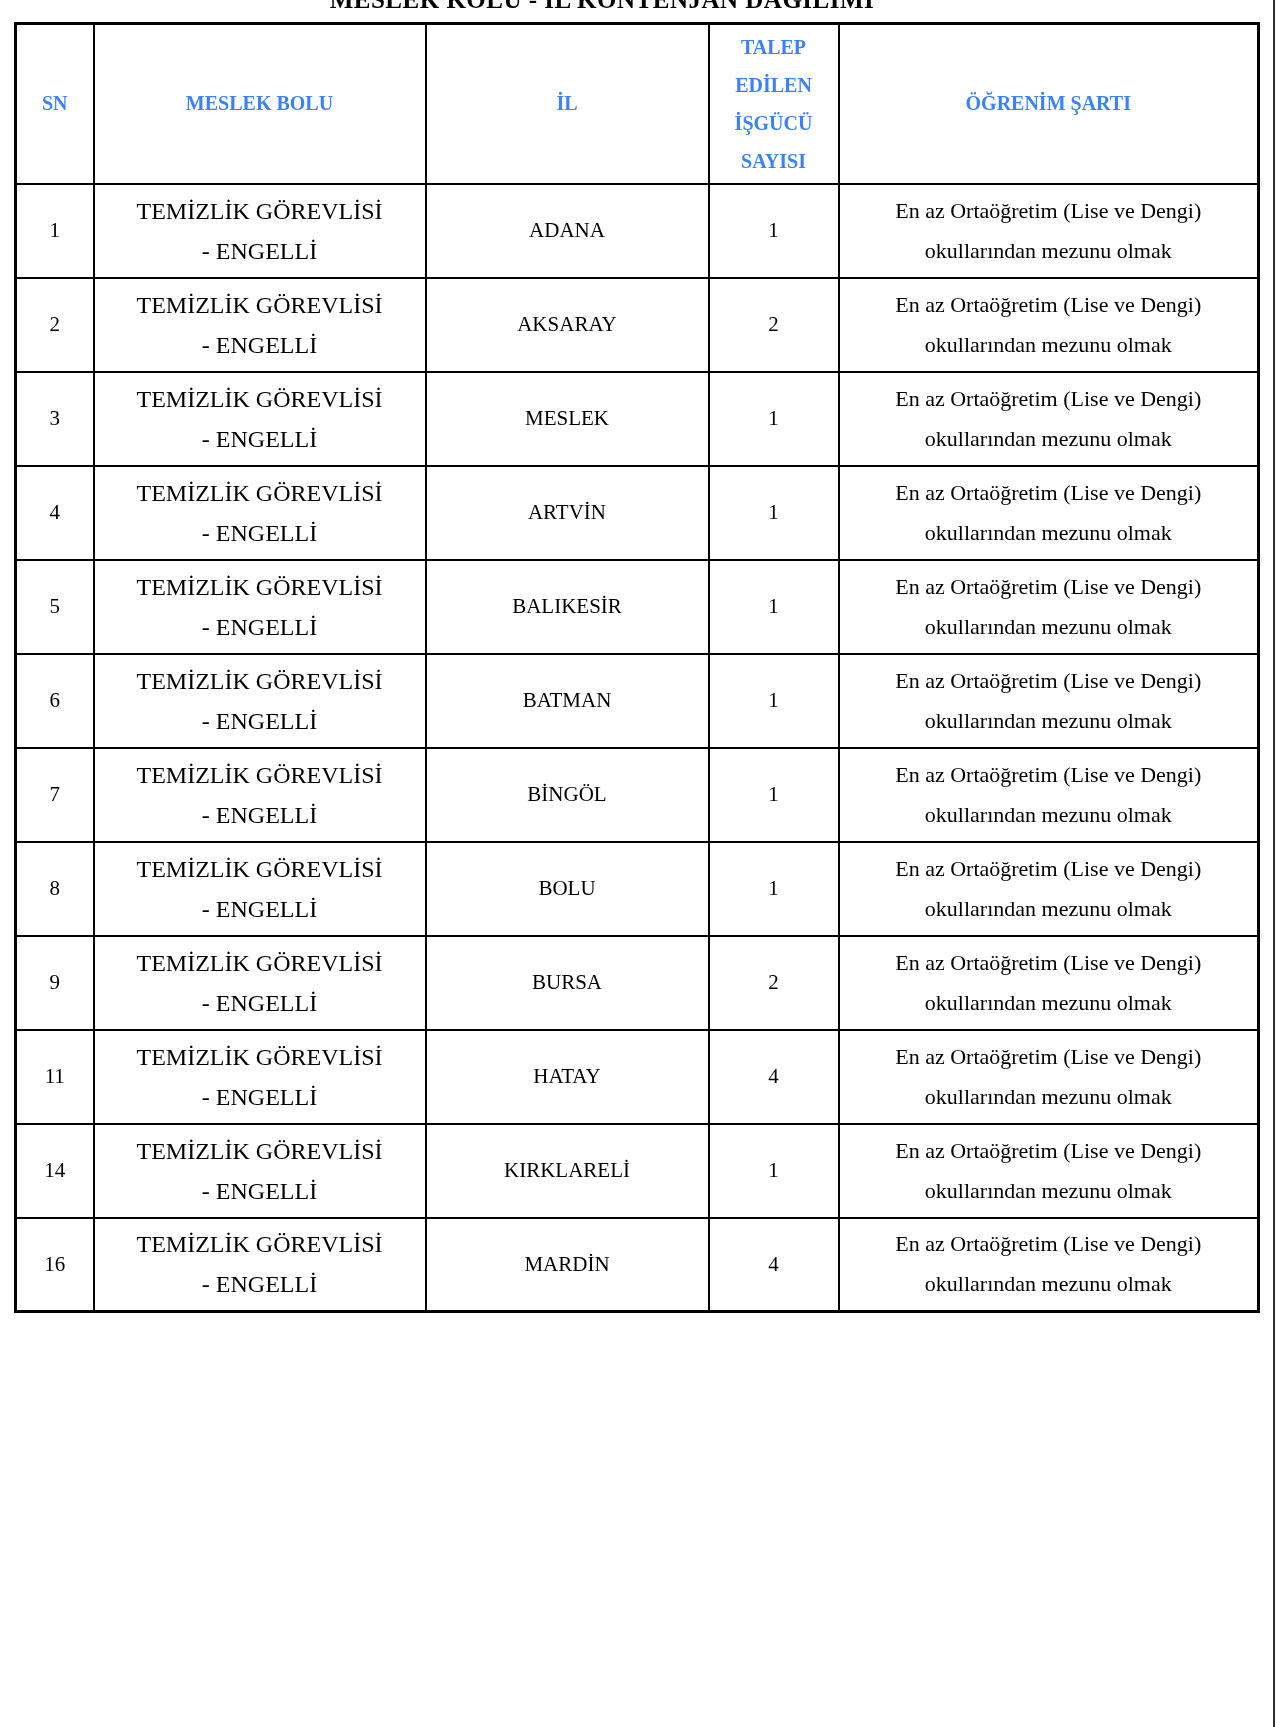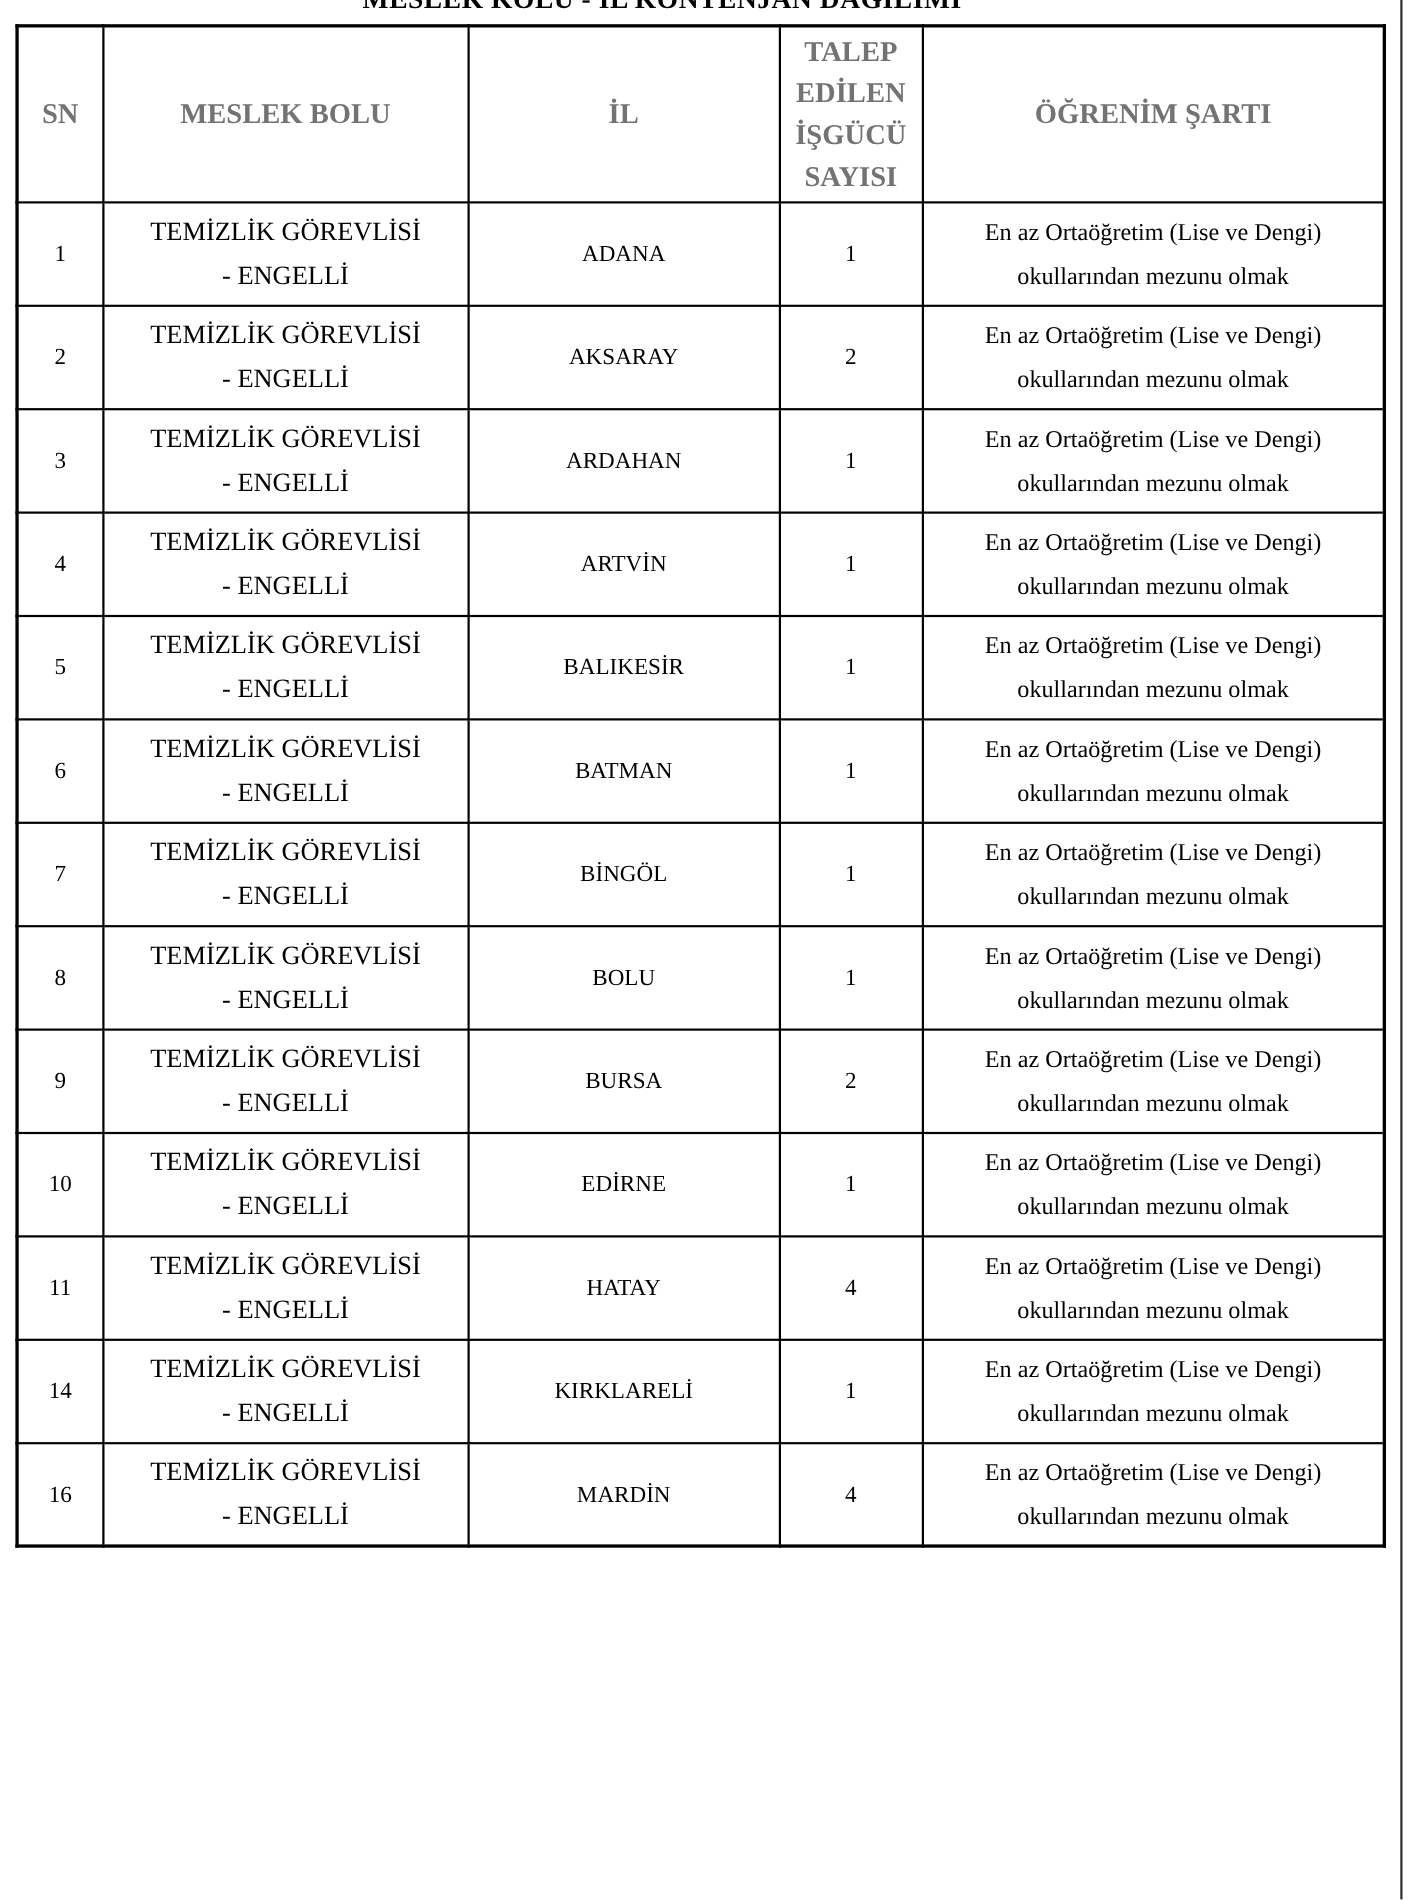--- a/index.html
+++ b/index.html
@@ -52,22 +52,22 @@
   .col-il    { width: 283px; }
   .col-talep { width: 130px; }
   .col-sart  { width: 420px; }
 
   .quota-table thead tr { height: 160px; }
   .quota-table tbody tr { height: 94px; }
 
   .quota-table th {
     font-family: "Liberation Serif", serif;
     font-weight: bold;
-    font-size: 26px;
-    color: #737373;
+    font-size: 20px;
+    color: #3b82f6;
   }
   .talep-line { line-height: 38px; }
 
   .quota-table td {
     font-family: "Liberation Serif", serif;
     font-size: 21px;
     color: #000000;
   }
   .c-meslek div { line-height: 40px; font-size: 24px; }
   .c-sart div   { line-height: 40px; font-size: 22px; }
@@ -137,21 +137,21 @@
       <div>En az Ortaöğretim (Lise ve Dengi)</div>
       <div>okullarından mezunu olmak</div>
     </td>
   </tr>
         <tr>
     <td class="c-sn">3</td>
     <td class="c-meslek">
       <div>TEMİZLİK GÖREVLİSİ</div>
       <div>- ENGELLİ</div>
     </td>
-    <td class="c-il">ARDAHAN</td>
+    <td class="c-il">MESLEK</td>
     <td class="c-sayi">1</td>
     <td class="c-sart">
       <div>En az Ortaöğretim (Lise ve Dengi)</div>
       <div>okullarından mezunu olmak</div>
     </td>
   </tr>
         <tr>
     <td class="c-sn">4</td>
     <td class="c-meslek">
       <div>TEMİZLİK GÖREVLİSİ</div>
@@ -223,33 +223,20 @@
       <div>- ENGELLİ</div>
     </td>
     <td class="c-il">BURSA</td>
     <td class="c-sayi">2</td>
     <td class="c-sart">
       <div>En az Ortaöğretim (Lise ve Dengi)</div>
       <div>okullarından mezunu olmak</div>
     </td>
   </tr>
         <tr>
-    <td class="c-sn">10</td>
-    <td class="c-meslek">
-      <div>TEMİZLİK GÖREVLİSİ</div>
-      <div>- ENGELLİ</div>
-    </td>
-    <td class="c-il">EDİRNE</td>
-    <td class="c-sayi">1</td>
-    <td class="c-sart">
-      <div>En az Ortaöğretim (Lise ve Dengi)</div>
-      <div>okullarından mezunu olmak</div>
-    </td>
-  </tr>
-        <tr>
     <td class="c-sn">11</td>
     <td class="c-meslek">
       <div>TEMİZLİK GÖREVLİSİ</div>
       <div>- ENGELLİ</div>
     </td>
     <td class="c-il">HATAY</td>
     <td class="c-sayi">4</td>
     <td class="c-sart">
       <div>En az Ortaöğretim (Lise ve Dengi)</div>
       <div>okullarından mezunu olmak</div>

